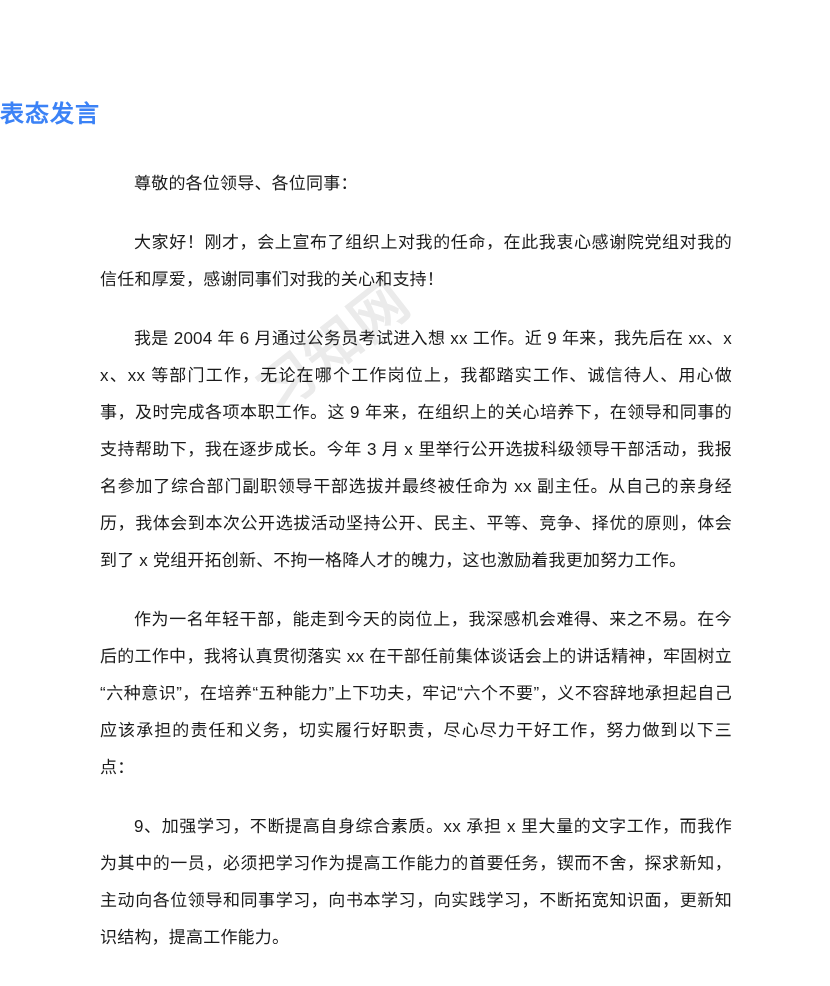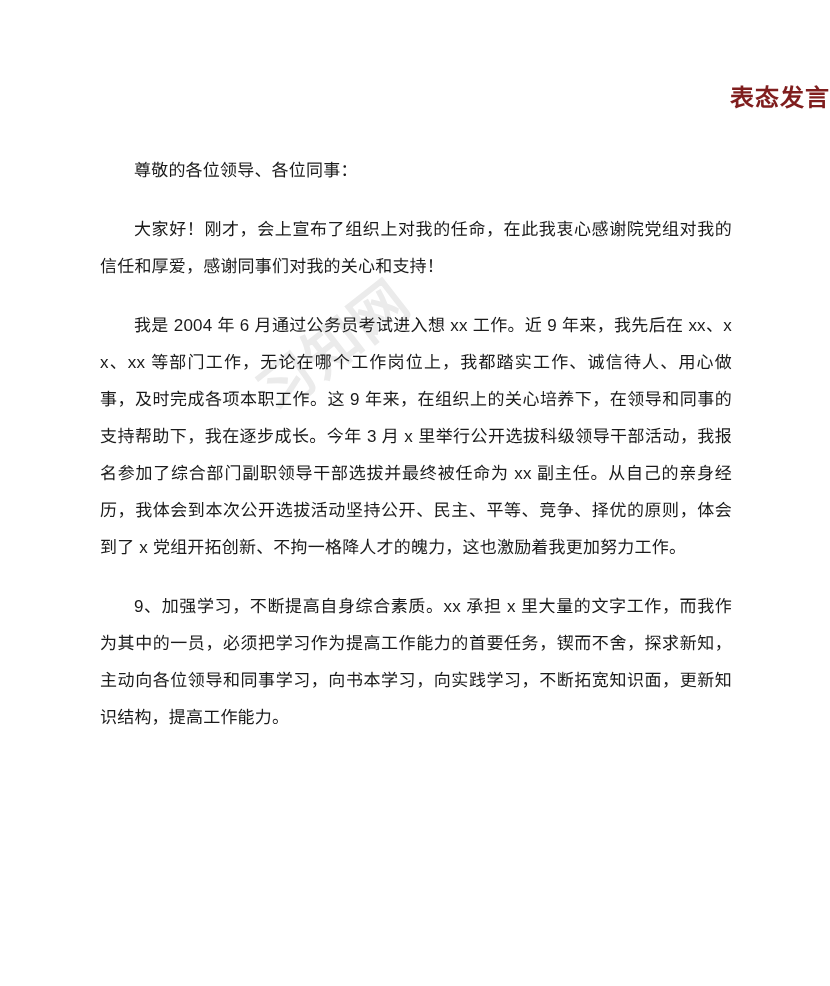--- a/index.html
+++ b/index.html
@@ -53,34 +53,34 @@
   .doc {
     position: relative;
     z-index: 1;
     padding: 0;
   }
 
   .doc-title {
     margin: 0;
     padding: 0;
     position: absolute;
-    top: 84px;
+    top: 100px;
     left: 0;
     width: 830px;
-    text-align: right;
+    text-align: left;
     font-size: 24px;
     font-weight: 700;
-    color: #7f1d1d;
+    color: #3b82f6;
     letter-spacing: 1px;
     line-height: 1.2;
   }
 
   .body-block {
     position: absolute;
-    top: 152px;
+    top: 165px;
     left: 100px;
     width: 632px;
   }
 
   p.para {
     margin: 0 0 22px 0;
     font-size: 17px;
     line-height: 37px;
     color: #1a1a1a;
     text-align: justify;
@@ -107,17 +107,18 @@
   </div>
 
   <div class="doc">
 
     <h1 class="doc-title">表态发言</h1>
 
     <div class="body-block">
       <p class="para salutation">尊敬的各位领导、各位同事：</p>
       <p class="para">大家好！刚才，会上宣布了组织上对我的任命，在此我衷心感谢院党组对我的信任和厚爱，感谢同事们对我的关心和支持！</p>
       <p class="para">我是 2004 年 6 月通过公务员考试进入想 xx 工作。近 9 年来，我先后在 xx、xx、xx 等部门工作，无论在哪个工作岗位上，我都踏实工作、诚信待人、用心做事，及时完成各项本职工作。这 9 年来，在组织上的关心培养下，在领导和同事的支持帮助下，我在逐步成长。今年 3 月 x 里举行公开选拔科级领导干部活动，我报名参加了综合部门副职领导干部选拔并最终被任命为 xx 副主任。从自己的亲身经历，我体会到本次公开选拔活动坚持公开、民主、平等、竞争、择优的原则，体会到了 x 党组开拓创新、不拘一格降人才的魄力，这也激励着我更加努力工作。</p>
+      <p class="para">作为一名年轻干部，能走到今天的岗位上，我深感机会难得、来之不易。在今后的工作中，我将认真贯彻落实 xx 在干部任前集体谈话会上的讲话精神，牢固树立“六种意识”，在培养“五种能力”上下功夫，牢记“六个不要”，义不容辞地承担起自己应该承担的责任和义务，切实履行好职责，尽心尽力干好工作，努力做到以下三点：</p>
       <p class="para">9、加强学习，不断提高自身综合素质。xx 承担 x 里大量的文字工作，而我作为其中的一员，必须把学习作为提高工作能力的首要任务，锲而不舍，探求新知，主动向各位领导和同事学习，向书本学习，向实践学习，不断拓宽知识面，更新知识结构，提高工作能力。</p>
     </div>
 
   </div>
 </div>
 
 </body></html>

